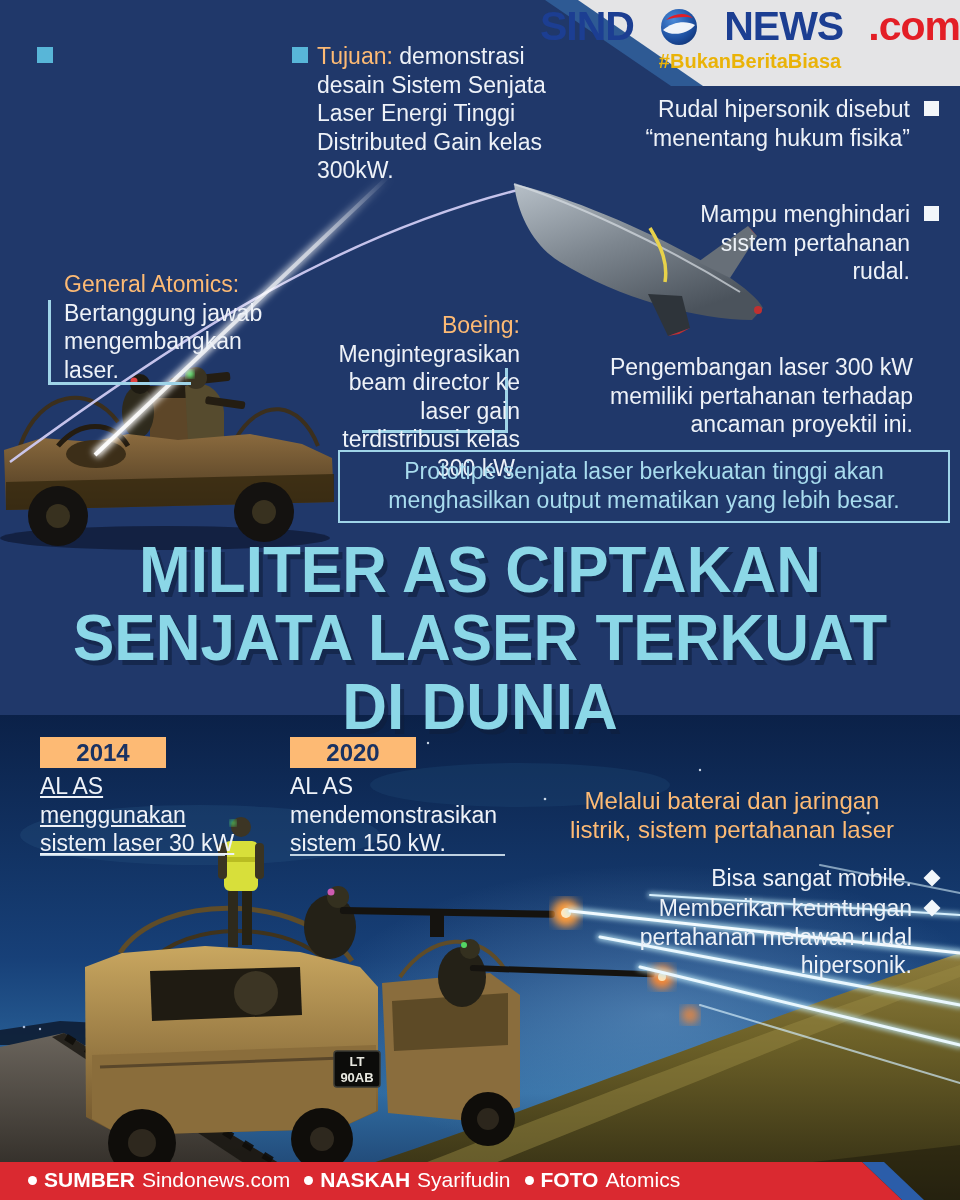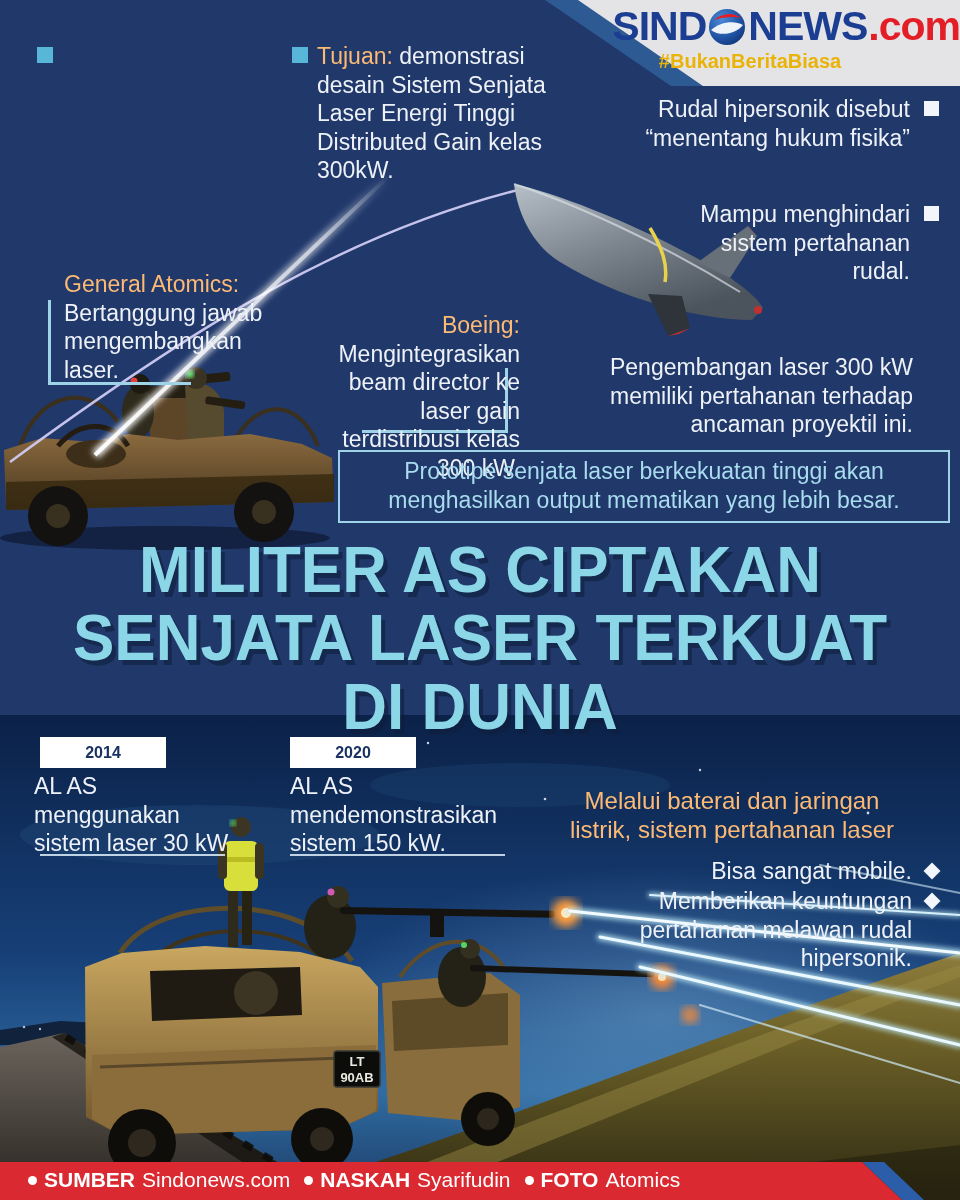--- a/index.html
+++ b/index.html
@@ -22,38 +22,38 @@
 
   .bracket-bl{border-left:3px solid #9fd4e8;border-bottom:3px solid #9fd4e8;}
   .bracket-br{border-right:3px solid #9fd4e8;border-bottom:3px solid #9fd4e8;}
 
   
   .logo-gray{left:540px;top:0;width:420px;height:86px;background:#e4e4e6;
     clip-path:polygon(38px 0,420px 0,420px 86px,163px 86px);}
   .logo-blue-band{left:505px;top:0;width:220px;height:86px;background:#2e5a94;
     clip-path:polygon(40px 0,76px 0,202px 86px,166px 86px);}
   .logo-inner{left:540px;top:6px;width:420px;height:80px;text-align:center;}
-  .logo-line{display:flex;align-items:center;justify-content:flex-end;gap:1px;
+  .logo-line{display:flex;align-items:center;justify-content:space-between;gap:1px;
     font-weight:bold;font-size:41px;letter-spacing:-1px;line-height:1;}
   .logo-blue-txt{color:#1c3e92;}
   .logo-red-txt{color:#e31e26;}
   .logo-tag{margin-top:3px;font-weight:bold;font-size:20px;color:#eab308;letter-spacing:0;}
 
   
   .callout{left:338px;top:450px;width:592px;border:2px solid #9fd4e8;
     color:#a8dcee;font-size:23px;line-height:1.28;text-align:center;padding:5px 8px;}
 
   
   .title{left:0;top:536px;width:960px;text-align:center;
     color:#8bd7e7;font-weight:bold;font-size:62px;line-height:1.04;letter-spacing:0px;
     text-shadow:4px 5px 0 rgba(15,30,60,.6);transform:scaleY(1.06);transform-origin:top center;}
 
   
-  .year-badge{width:126px;height:31px;background:#ffffff;color:#1a3263;
-    font-weight:bold;font-size:16px;text-align:center;line-height:31px;}
+  .year-badge{width:126px;height:31px;background:#fdba74;color:#1a3263;
+    font-weight:bold;font-size:24px;text-align:center;line-height:31px;}
   .tl-underline{height:2px;background:rgba(222,238,248,.85);}
 
   
   .footer-red{left:0;top:1162px;width:960px;height:38px;background:#da2930;
     clip-path:polygon(0 0,862px 0,902px 38px,0 38px);}
   .footer-blue{left:0;top:1162px;width:960px;height:38px;background:#2b5da9;
     clip-path:polygon(862px 0,884px 0,924px 38px,902px 38px);}
   .footer-text{left:28px;top:1168px;display:flex;align-items:center;gap:14px;
     font-size:21px;color:#ffffff;white-space:nowrap;}
   .f-item{display:flex;align-items:center;gap:7px;}
@@ -335,30 +335,30 @@
 
   <div class="abs callout">Prototipe senjata laser berkekuatan tinggi akan menghasilkan output mematikan yang lebih besar.</div>
 
   <div class="abs title">
     <div>MILITER AS CIPTAKAN</div>
     <div>SENJATA LASER TERKUAT</div>
     <div>DI DUNIA</div>
   </div>
 
   <div class="abs year-badge" style="left:40px;top:737px;">2014</div>
-  <div class="abs body-txt" style="left:34px;top:772px;width:215px;">AL AS menggunakan sistem laser 30 kW</div>
+  <div class="abs body-txt" style="left:40px;top:772px;width:215px;text-decoration:underline;">AL AS menggunakan sistem laser 30 kW</div>
   <div class="abs tl-underline" style="left:40px;top:854px;width:185px;"></div>
 
   <div class="abs year-badge" style="left:290px;top:737px;">2020</div>
   <div class="abs body-txt" style="left:290px;top:772px;width:245px;">AL AS mendemonstrasikan sistem 150 kW.</div>
   <div class="abs tl-underline" style="left:290px;top:854px;width:215px;"></div>
 
   <div class="abs right-align" style="left:552px;top:740px;width:360px;">
     <div class="accent" style="font-size:24px;line-height:1.22;text-align:center;">Melalui baterai dan jaringan listrik, sistem pertahanan laser</div>
-    <div class="body-txt" style="position:relative;margin-top:12px;">
+    <div class="body-txt" style="position:relative;margin-top:19px;">
       <span class="diamond" style="right:-26px;top:8px;"></span>
       <span>Bisa sangat mobile.</span>
     </div>
     <div class="body-txt" style="position:relative;margin-top:2px;">
       <span class="diamond" style="right:-26px;top:8px;"></span>
       <span>Memberikan keuntungan pertahanan melawan rudal hipersonik.</span>
     </div>
   </div>
 
   <div class="abs footer-blue"></div>

